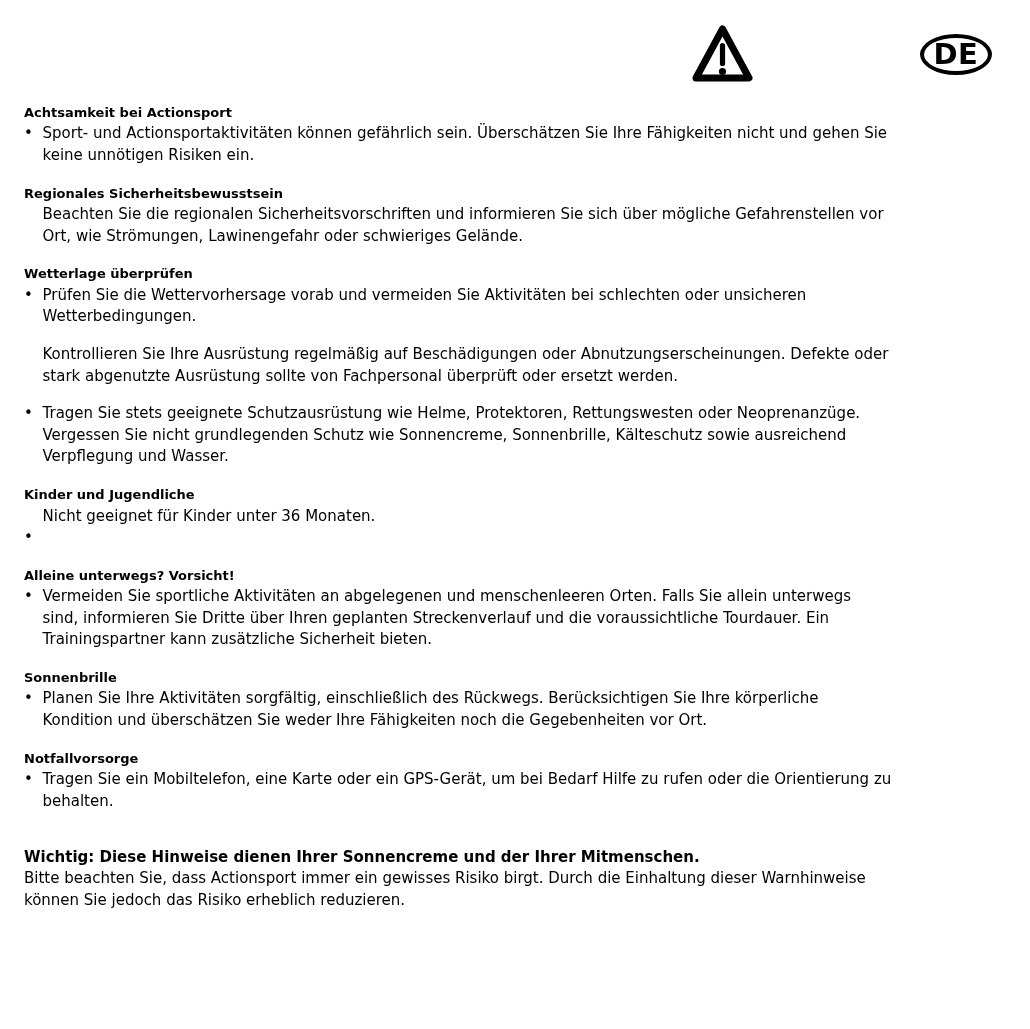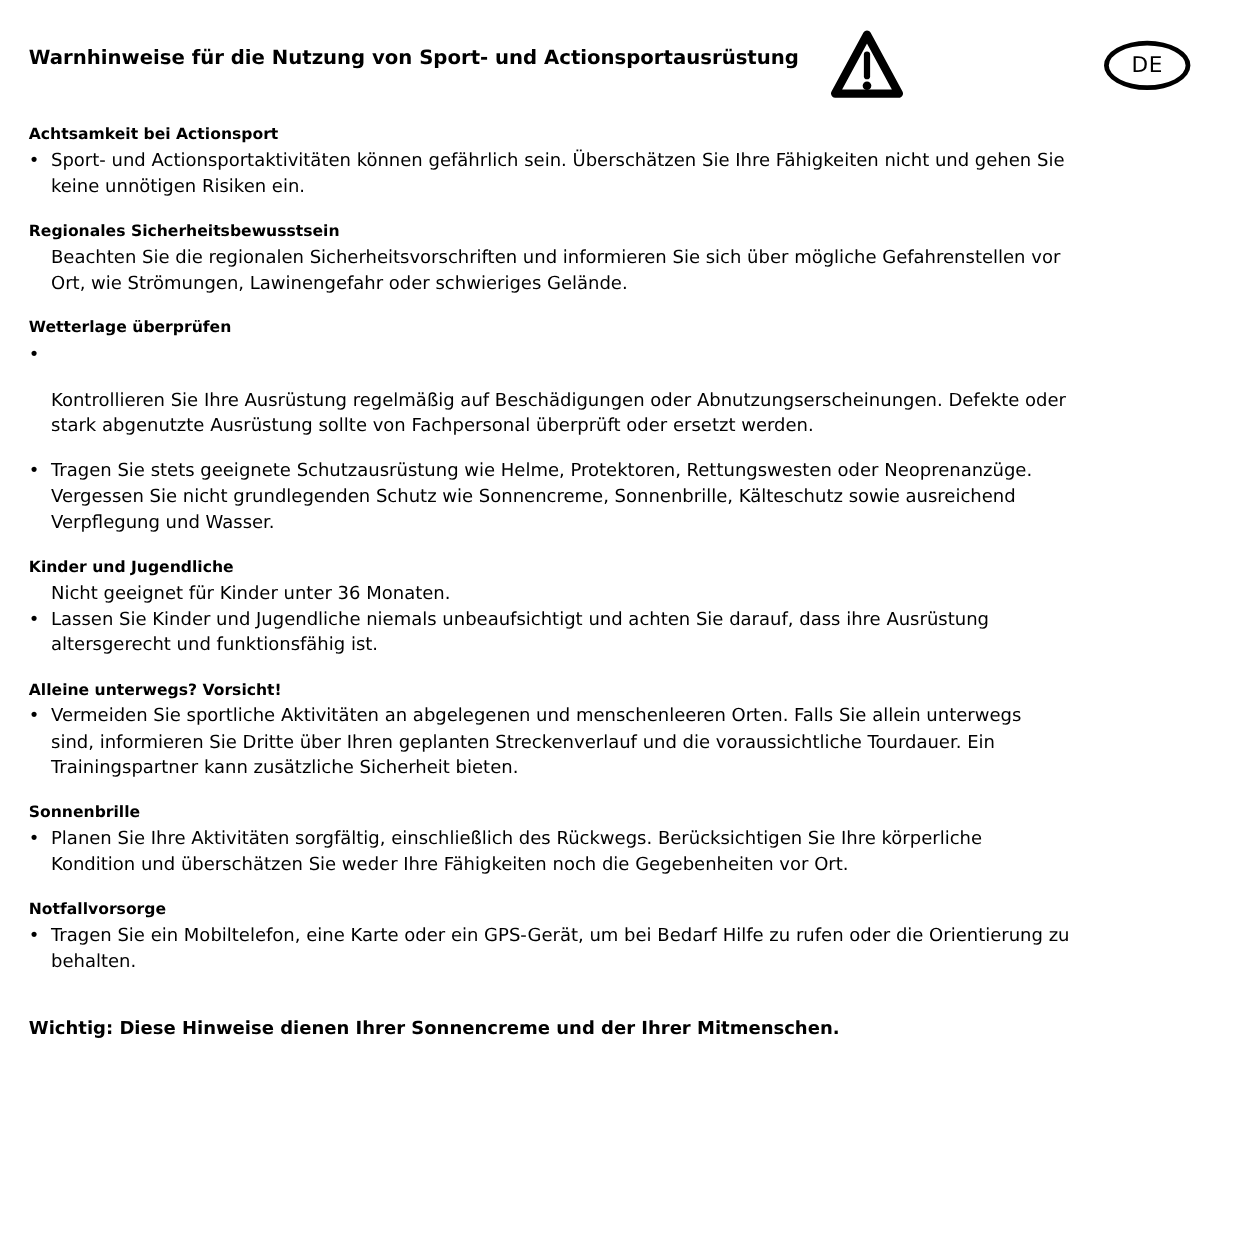--- a/index.html
+++ b/index.html
@@ -18,36 +18,35 @@
     position: absolute; left: 24px; top: 37px;
     font-size: 16.4px; font-weight: bold; white-space: pre;
   }
   .warn-icon { position: absolute; left: 692px; top: 24px; width: 61px; height: 61px; }
   .lang-badge {
     position: absolute; left: 920px; top: 34px;
     width: 72px; height: 41px;
     border: 4px solid #000; border-radius: 50%;
     display: flex; align-items: center; justify-content: center;
   }
-  .lang-badge span { font-weight: normal; font-size: 18px; line-height: 1; letter-spacing: 0.5px; }
+  .lang-badge span { font-weight: bold; font-size: 29px; line-height: 1; letter-spacing: 0.5px; }
   .content { padding-left: 24px; padding-right: 10px; }
   .sec { margin-bottom: 16.5px; }
   .sec h2 { font-size: 13px; font-weight: bold; white-space: pre; }
   .item { display: flex; }
   .marker { width: 18.5px; flex: 0 0 18.5px; }
   .plain { padding-left: 18.5px; }
   .txt { white-space: pre; }
   .footer { margin-top: 35px; }
   .footer .emph { font-weight: bold; white-space: pre; }
 </style>
 </head>
 <body>
 
 <div class="header">
-  <h1 class="doc-title">Warnhinweise für die Nutzung von Sport- und Actionsportausrüstung</h1>
   <span class="warn-icon">
     <svg width="61" height="61" viewBox="0 0 61 61" xmlns="http://www.w3.org/2000/svg">
       <path d="M30.5 5 L57 54 H4 Z" fill="none" stroke="#000" stroke-width="7" stroke-linejoin="round"></path>
       <path d="M30.5 21.5 L30.5 39.5" stroke="#000" stroke-width="5.2" stroke-linecap="round"></path>
       <circle cx="30.5" cy="47.5" r="3.6" fill="#000"></circle>
     </svg>
   </span>
   <div class="lang-badge">
     <span>DE</span>
   </div>
@@ -69,20 +68,22 @@
     <div class="item plain">
       <span class="txt">Beachten Sie die regionalen Sicherheitsvorschriften und informieren Sie sich über mögliche Gefahrenstellen vor
 Ort, wie Strömungen, Lawinengefahr oder schwieriges Gelände.</span>
     </div>
   </section>
 
   <section class="sec">
     <h2>Wetterlage überprüfen</h2>
     <div class="item">
       <span class="marker">•</span>
+      <span class="txt">Prüfen Sie die Wettervorhersage vorab und vermeiden Sie Aktivitäten bei schlechten oder unsicheren
+Wetterbedingungen.</span>
     </div>
   </section>
 
   <section class="sec">
     <div class="item plain">
       <span class="txt">Kontrollieren Sie Ihre Ausrüstung regelmäßig auf Beschädigungen oder Abnutzungserscheinungen. Defekte oder
 stark abgenutzte Ausrüstung sollte von Fachpersonal überprüft oder ersetzt werden.</span>
     </div>
   </section>
 
@@ -95,22 +96,20 @@
     </div>
   </section>
 
   <section class="sec">
     <h2>Kinder und Jugendliche</h2>
     <div class="item plain">
       <span class="txt">Nicht geeignet für Kinder unter 36 Monaten.</span>
     </div>
     <div class="item">
       <span class="marker">•</span>
-      <span class="txt">Lassen Sie Kinder und Jugendliche niemals unbeaufsichtigt und achten Sie darauf, dass ihre Ausrüstung
-altersgerecht und funktionsfähig ist.</span>
     </div>
   </section>
 
   <section class="sec">
     <h2>Alleine unterwegs? Vorsicht!</h2>
     <div class="item">
       <span class="marker">•</span>
       <span class="txt">Vermeiden Sie sportliche Aktivitäten an abgelegenen und menschenleeren Orten. Falls Sie allein unterwegs
 sind, informieren Sie Dritte über Ihren geplanten Streckenverlauf und die voraussichtliche Tourdauer. Ein
 Trainingspartner kann zusätzliche Sicherheit bieten.</span>
@@ -130,15 +129,17 @@
     <h2>Notfallvorsorge</h2>
     <div class="item">
       <span class="marker">•</span>
       <span class="txt">Tragen Sie ein Mobiltelefon, eine Karte oder ein GPS-Gerät, um bei Bedarf Hilfe zu rufen oder die Orientierung zu
 behalten.</span>
     </div>
   </section>
 
   <div class="footer">
     <p class="emph">Wichtig: Diese Hinweise dienen Ihrer Sonnencreme und der Ihrer Mitmenschen.</p>
+    <p class="txt">Bitte beachten Sie, dass Actionsport immer ein gewisses Risiko birgt. Durch die Einhaltung dieser Warnhinweise
+können Sie jedoch das Risiko erheblich reduzieren.</p>
   </div>
 
 </div>
 
 </body></html>

